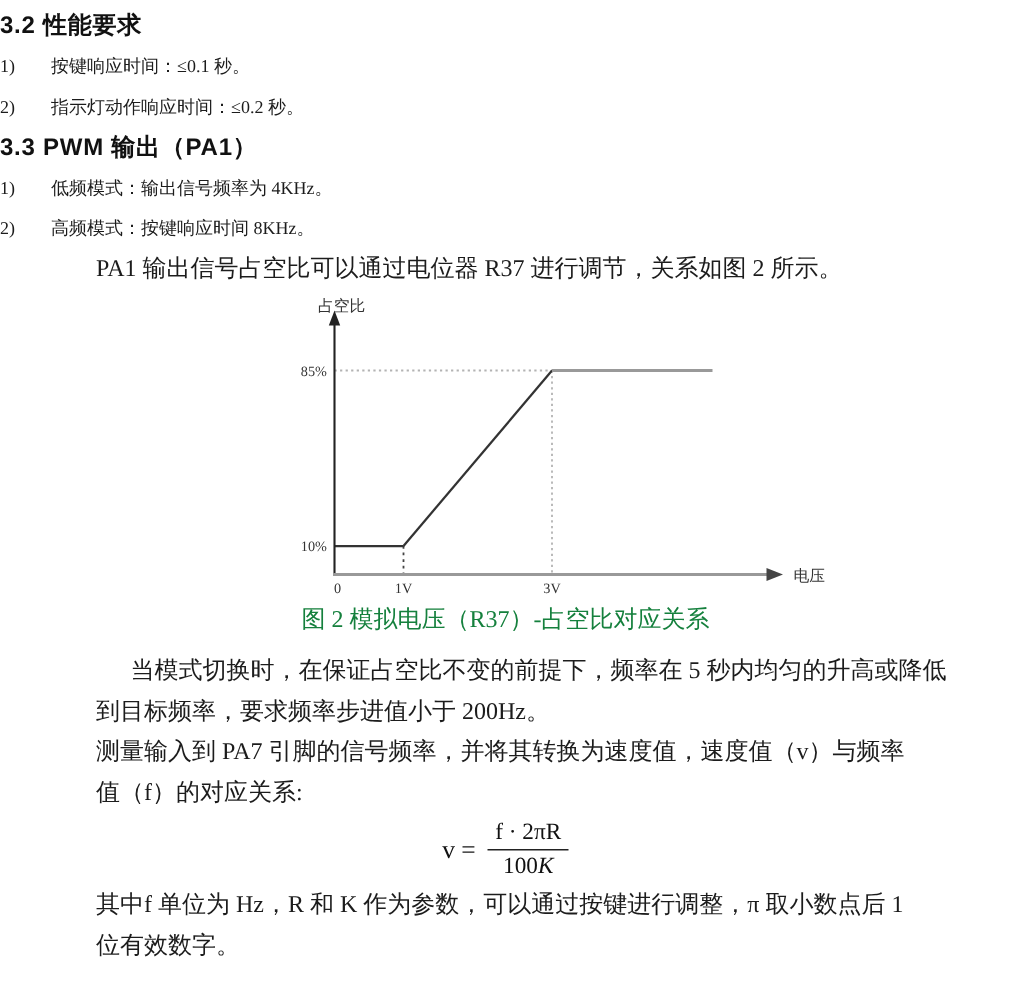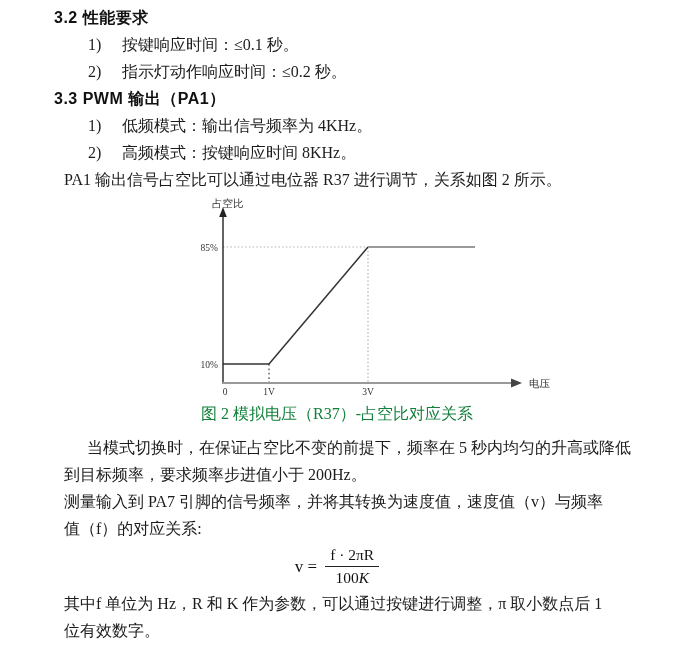--- a/index.html
+++ b/index.html
@@ -3,25 +3,25 @@
 <meta charset="utf-8">
 <style>
   html,body{margin:0;padding:0;background:#fff;}
   .page{
     position:relative; width:674px; height:669px; overflow:hidden;
     background:#fff; box-sizing:border-box; padding-top:4px;
     color:#1c1c1c;
     font-family:"Liberation Serif","DejaVu Serif",serif;
   }
   .heading{
-    margin-left:54px; font-family:"Liberation Sans","DejaVu Sans",sans-serif;
+    font-family:"Liberation Sans","DejaVu Sans",sans-serif;
     font-weight:700; font-size:16px; line-height:27px; color:#111;
     letter-spacing:0.5px;
   }
-  .list-item{ margin-left:88px; font-size:16px; line-height:27px;font-family:Liberation Serif, serif; }
+  .list-item{ font-size:12px; line-height:27px;font-family:Liberation Serif, serif; }
   .list-item .num{ display:inline-block; width:34px; }
   .body-line{ margin-left:64px; margin-right:20px; font-size:16px; line-height:27px; }
   figure{ margin:2px 0 0 150px; padding:0; }
   figure svg{ display:block; }
   .fig-caption{ width:100%; text-align:center; font-size:16px; line-height:24px; color:#15803d; }
   .para-mode-first{ margin-top:8px;text-align:center; }
   .formula{
     display:flex; justify-content:center; align-items:center; gap:8px;
     margin:3px 0 2px; font-size:17px; color:#111;
   }

